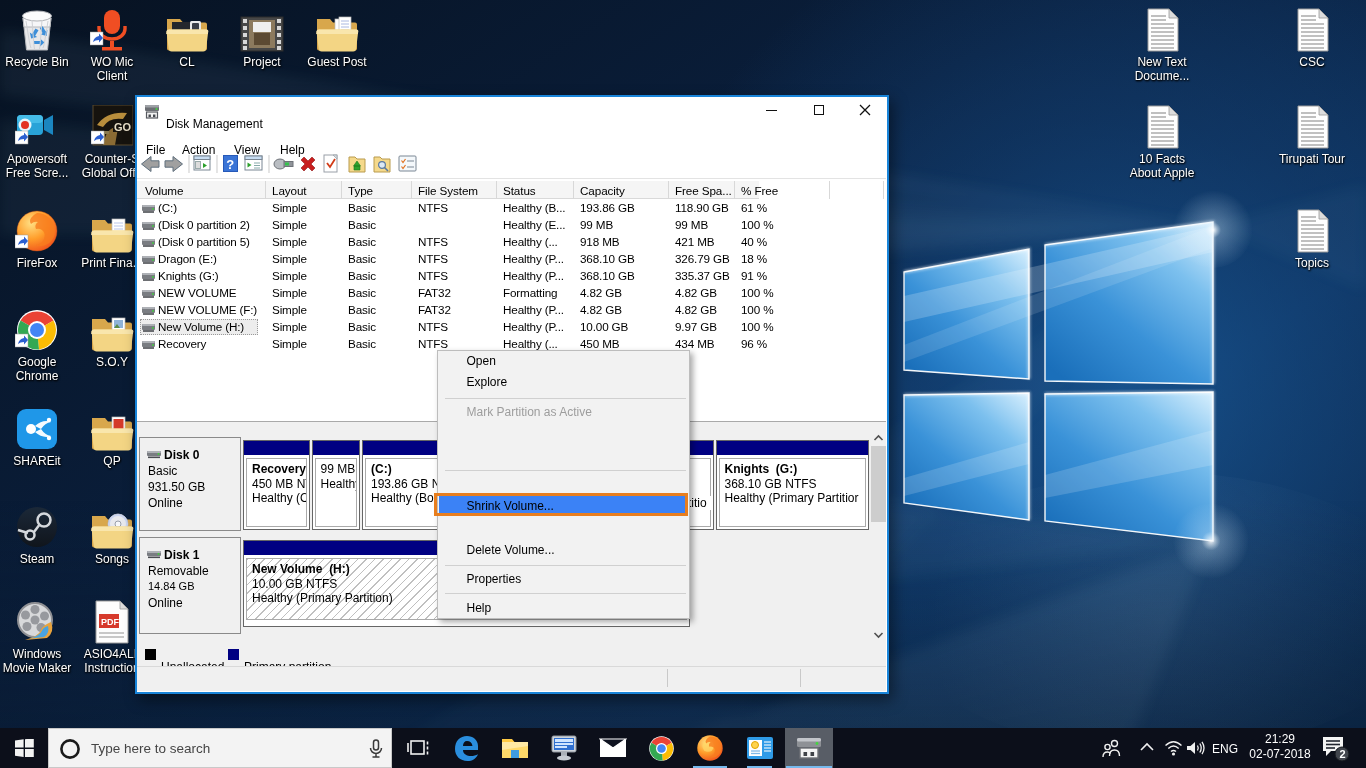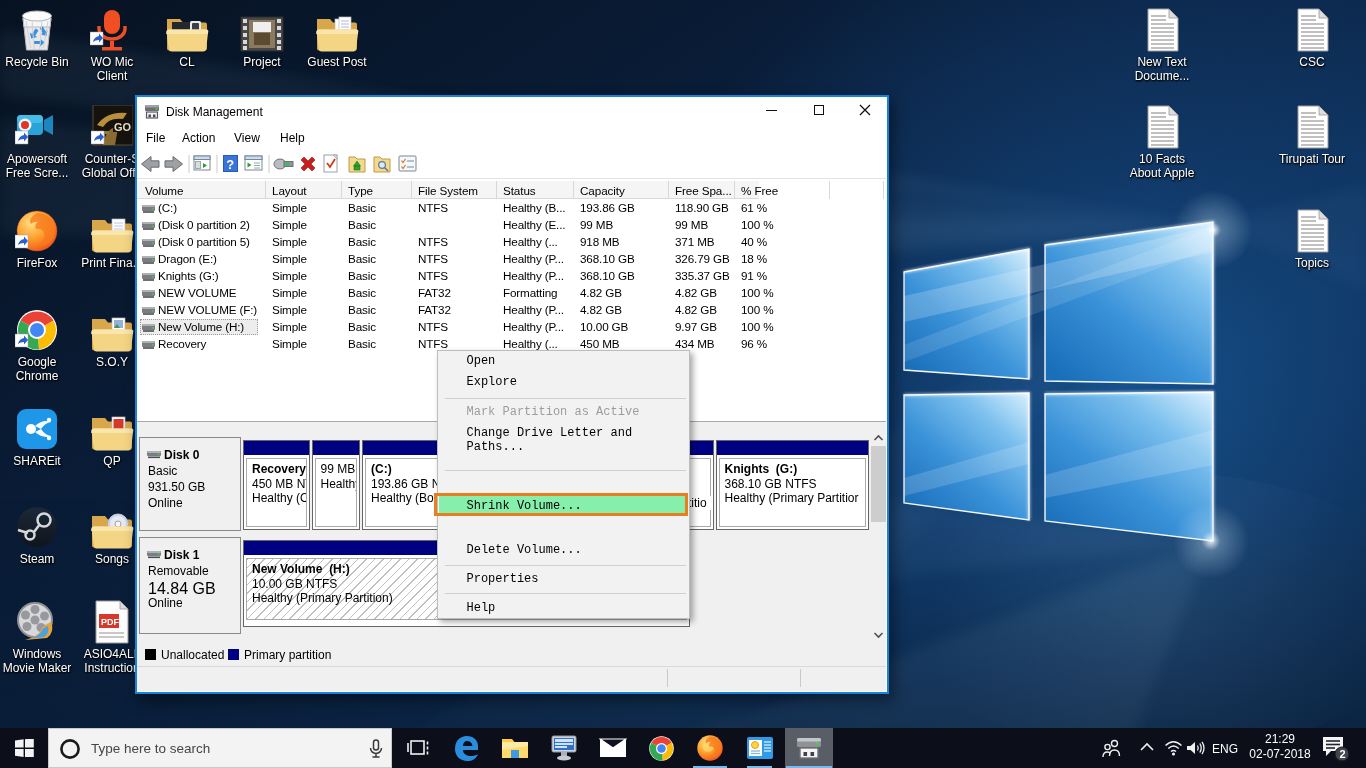--- a/index.html
+++ b/index.html
@@ -7,36 +7,36 @@
   body { font-family:"Liberation Sans",sans-serif; position:relative; background:#0b2036; }
   .abs { position:absolute; }
   
   .dico { position:absolute; width:90px; text-align:center; }
   .dico .ic { height:46px; display:flex; align-items:flex-end; justify-content:center; }
   .dico .lb { margin-top:3px; font-size:12px; line-height:14px; color:#fff;
               text-shadow:0 1px 2px #000, 1px 1px 2px #000; }
   
   #win { position:absolute; left:135px; top:95px; width:754px; height:599px;
          background:#fff; border:2px solid #1884d9; box-shadow:4px 6px 14px rgba(0,0,0,.45); }
-  .wtxt { font-size:12px; color:#000; }
+  .wtxt { font-size:12px; color:#000;margin-top:12px; }
   
   .hdrcell { position:absolute; top:0; height:18px; white-space:nowrap; overflow:hidden; border-right:1px solid #d8d8d8;
              font-size:11.7px; letter-spacing:-0.1px; color:#000; padding:2.5px 0 0 6px; }
   .trow { position:absolute; left:0; width:100%; height:17px; font-size:11.7px; letter-spacing:-0.15px; }
   .trow span { position:absolute; top:1px; }
   
   .pcell { position:absolute; border:1px solid #666; background:#fff; }
   .pcell .band { position:absolute; left:0; right:0; top:0; height:14px; background:#000082; }
   .pcell .inner { position:absolute; left:2px; right:2px; top:17px; bottom:2px;
                   border:1px solid #aaa; padding:3px 0 0 5px; overflow:hidden; white-space:nowrap; }
   .pcell .inner div { font-size:12px; line-height:14.5px; }
   
   #cmenu { position:absolute; left:437px; top:350px; width:253px; height:269px;
            background:#f2f2f2; border:1px solid #bdbdbd; box-shadow:3px 3px 6px rgba(0,0,0,.35); }
-  .mi { position:absolute; left:1px; right:1px; height:21px; font-size:12px; color:#000;font-family:Liberation Mono, monospace; }
+  .mi { position:absolute; left:1px; right:1px; height:21px; font-size:12px; color:#000; }
   .mi span { position:absolute; left:27.5px; top:3.5px; }
   .mi.dis { color:#9d9d9d; }
   .msep { position:absolute; left:7px; right:3px; height:1px; background:#d0d0d0; }
   
   #tbar { position:absolute; left:0; top:728px; width:1366px; height:40px; background:#0c0f1a; }
   .ticon { position:absolute; top:0; width:48px; height:40px; display:flex; align-items:center; justify-content:center; }
   .tuline { position:absolute; top:38px; height:2px; background:#76b9ed; }
   .trtxt { color:#fff; font-size:12px; }
 </style>
 </head>
@@ -661,21 +661,21 @@
           <rect x="0" y="2" width="13" height="2" rx="1" fill="#aeb1b6"></rect>
           <rect x="1" y="8.2" width="11" height="1.6" fill="#4a4d52"></rect>
           <circle cx="11" cy="6" r="0.9" fill="#3fd13c"></circle>
         </svg>
         <span style="left:21px">(Disk 0 partition 5)</span>
         <span style="left:135px">Simple</span>
         <span style="left:211px">Basic</span>
         <span style="left:281px">NTFS</span>
         <span style="left:366px">Healthy (...</span>
         <span style="left:443px">918 MB</span>
-        <span style="left:538px">371 MB</span>
+        <span style="left:538px">421 MB</span>
         <span style="left:604px">40 %</span>
       </div>
       <div class="trow" style="top:51.3px">
         <svg width="13" height="11" viewBox="0 0 13 11" style="position:absolute;left:5px;top:3px">
           <rect x="0" y="2" width="13" height="6" rx="1" fill="#7a7d82"></rect>
           <rect x="0" y="2" width="13" height="2" rx="1" fill="#aeb1b6"></rect>
           <rect x="1" y="8.2" width="11" height="1.6" fill="#4a4d52"></rect>
           <circle cx="11" cy="6" r="0.9" fill="#3fd13c"></circle>
         </svg>
         <span style="left:21px">Dragon (E:)</span>
@@ -785,21 +785,21 @@
     </div>
 <div class="abs" style="left:2px;top:440px;width:102px;height:97px;border:1px solid #8a8a8a;background:#f0f0f0">
       <svg width="14" height="10" viewBox="0 0 14 10" style="position:absolute;left:7px;top:12px">
         <rect x="0" y="1" width="14" height="5" rx="1" fill="#7a7d82"></rect>
         <rect x="0" y="1" width="14" height="2" rx="1" fill="#aeb1b6"></rect>
         <rect x="1" y="6.5" width="12" height="1.6" fill="#4a4d52"></rect>
         <circle cx="11.5" cy="4" r="0.9" fill="#3fd13c"></circle>
       </svg>
       <div style="position:absolute;left:24px;top:10px;font-size:12px;font-weight:bold">Disk 1</div>
       <div style="position:absolute;left:8px;top:26px;font-size:12px">Removable</div>
-      <div style="position:absolute;left:8px;top:42px;font-size:16px">14.84 GB</div>
+      <div style="position:absolute;left:8px;top:42px;font-size:11px">14.84 GB</div>
       <div style="position:absolute;left:8px;top:58px;font-size:12px">Online</div>
     </div>
 <div class="pcell" style="left:106px;top:343px;width:66.5px;height:90px">
       <div class="band"></div>
       <div class="inner" style="">
         <div style="font-weight:bold">Recovery</div>
         <div style="font-weight:normal">450 MB NTFS</div>
         <div style="font-weight:normal">Healthy (OEM Partitio</div>
       </div>
     </div>
@@ -865,25 +865,22 @@
 <div class="mi" style="top:-1px">
       <span>Open</span>
     </div>
 <div class="mi" style="top:20px">
       <span>Explore</span>
     </div>
 <div class="msep" style="top:47px"></div>
 <div class="mi dis" style="top:50px">
       <span>Mark Partition as Active</span>
     </div>
-<div class="mi" style="top:71px">
-      <span>Change Drive Letter and Paths...</span>
-    </div>
 <div class="msep" style="top:119px"></div>
-<div class="mi" style="top:144px;background:#86efac">
+<div class="mi" style="top:144px;background:#3b82f6">
       <span>Shrink Volume...</span>
     </div>
 <div class="mi" style="top:188px">
       <span>Delete Volume...</span>
     </div>
 <div class="msep" style="top:214px"></div>
 <div class="mi" style="top:217px">
       <span>Properties</span>
     </div>
 <div class="msep" style="top:242px"></div>

